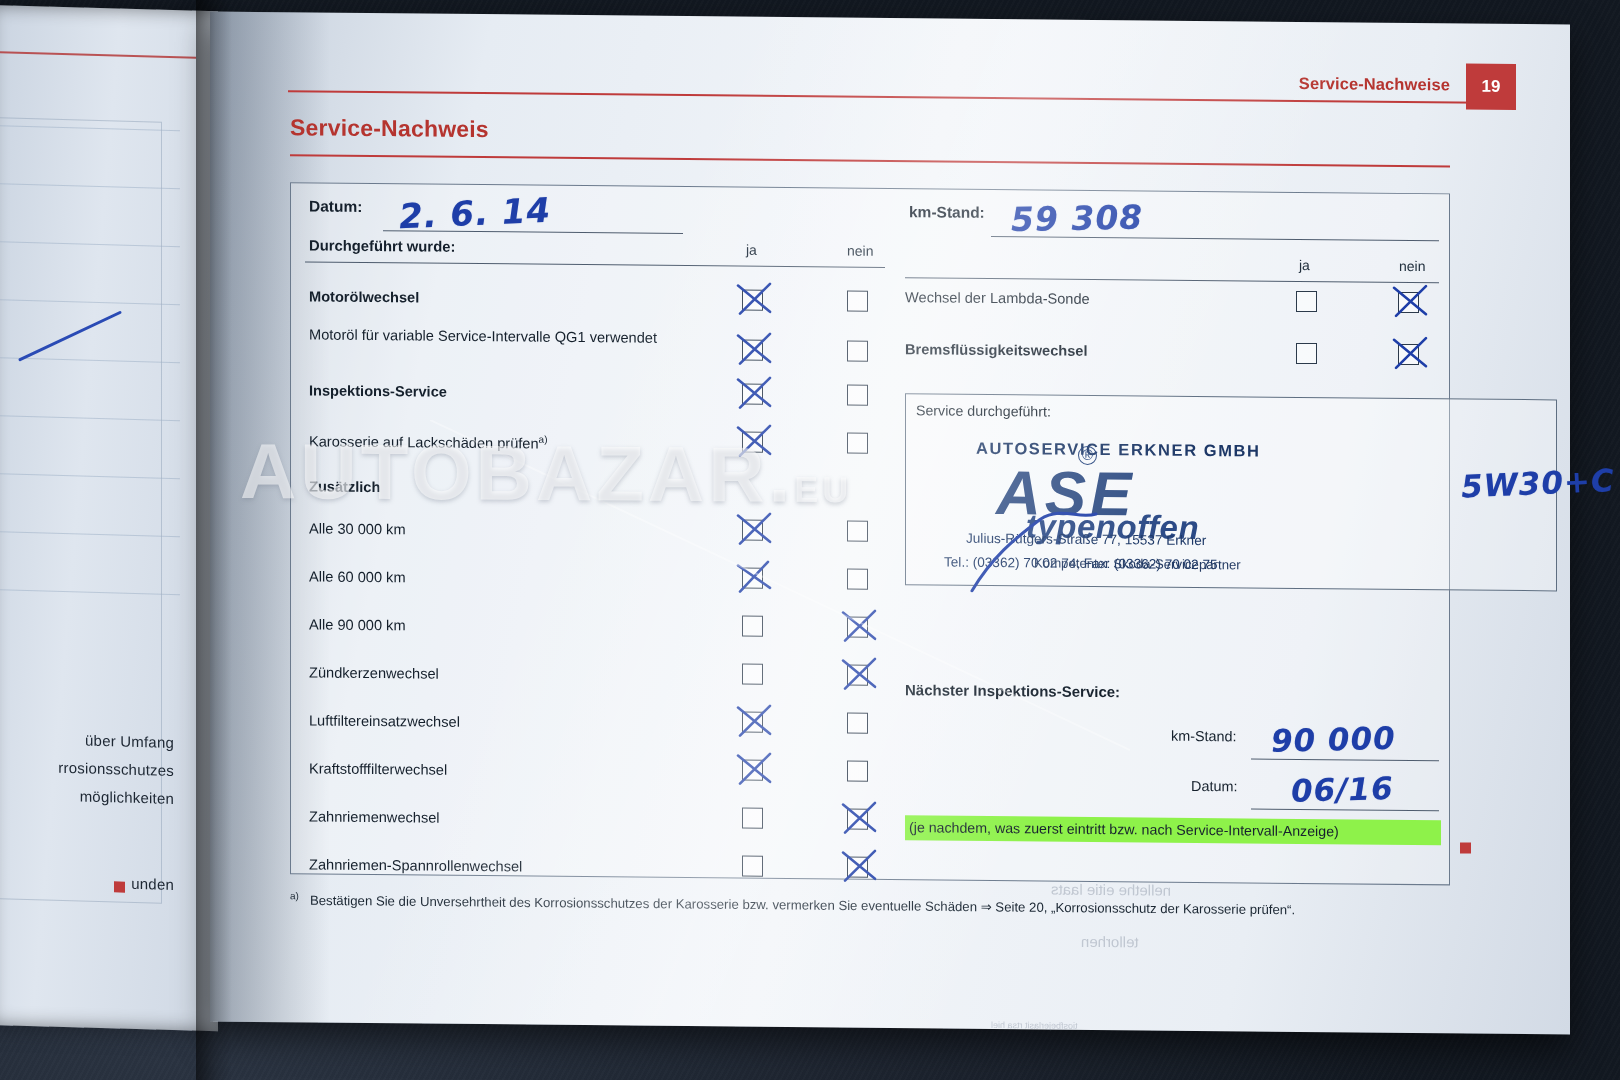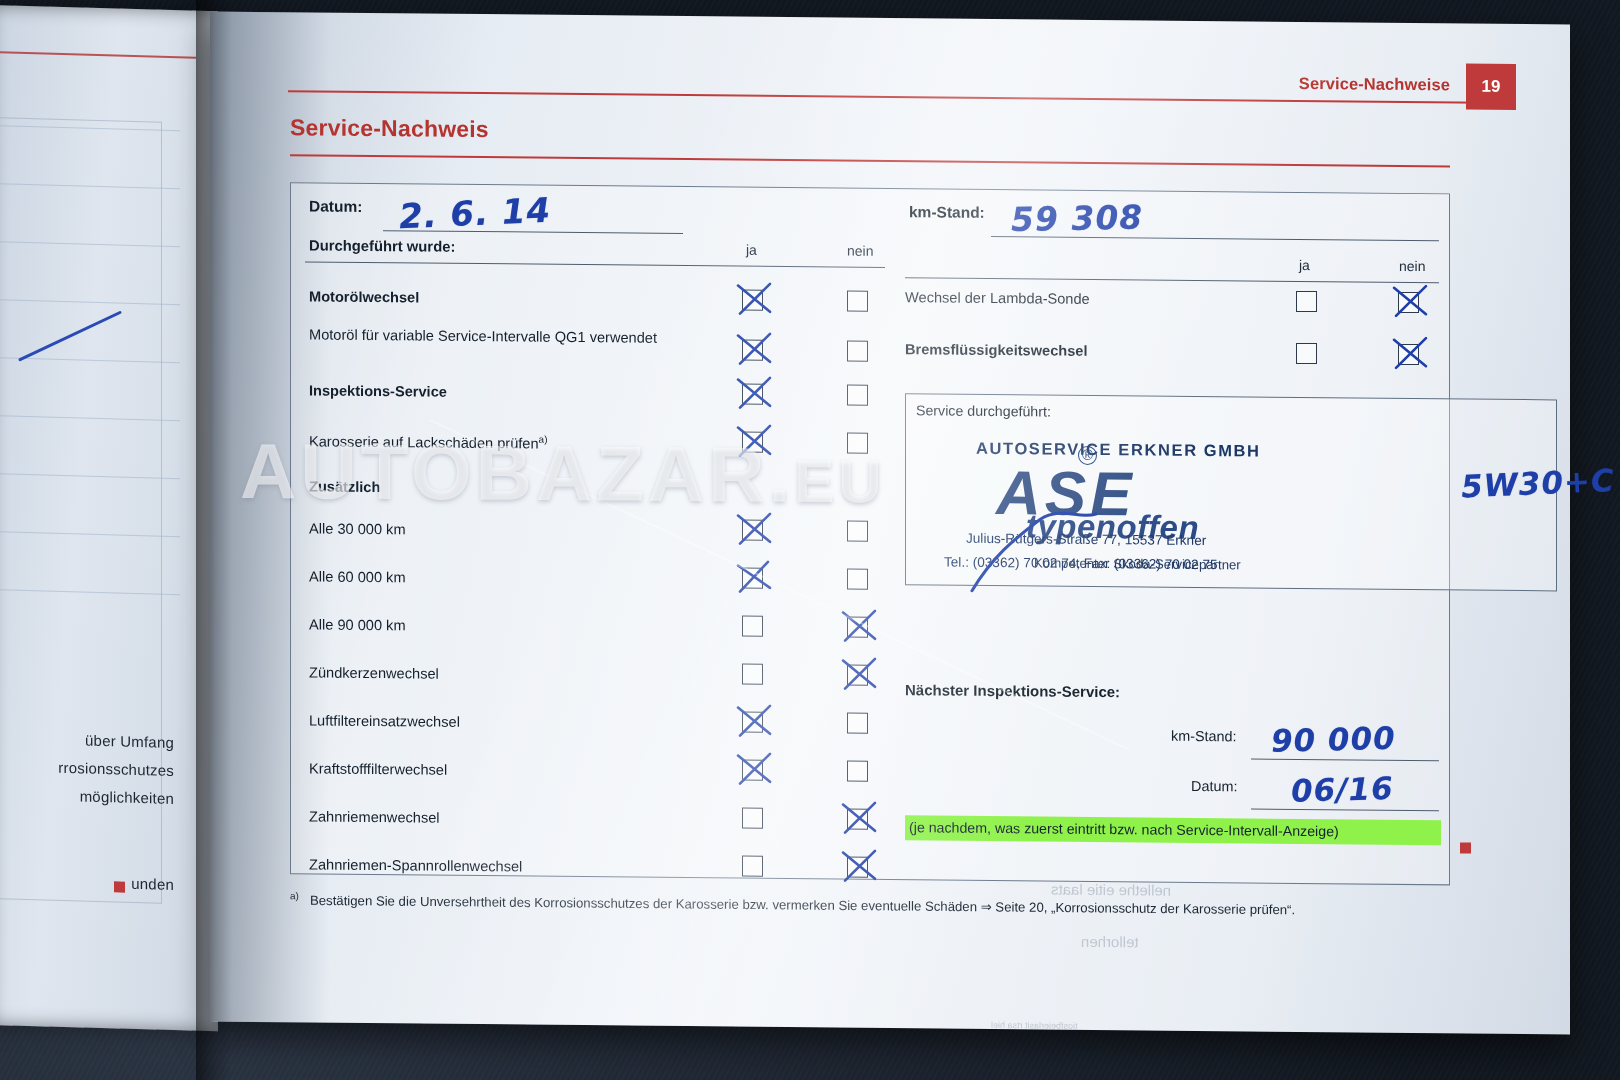--- a/index.html
+++ b/index.html
@@ -426,21 +426,21 @@
     font-size: 78px;
     font-weight: bold;
     color: rgba(255,255,255,0.55);
     letter-spacing: 4px;
     text-shadow: 0 2px 4px rgba(120,130,145,0.35);
     transform: skewY(0.4deg);
     pointer-events: none;
     z-index: 5;
     white-space: nowrap;
   }
-  #watermark .small { font-size: 60px; }
+  #watermark .small { font-size: 36px; }
   #wm-line {
     position: absolute;
     left: 430px;
     top: 420px;
     width: 700px;
     height: 340px;
     z-index: 5;
     pointer-events: none;
   }
 

